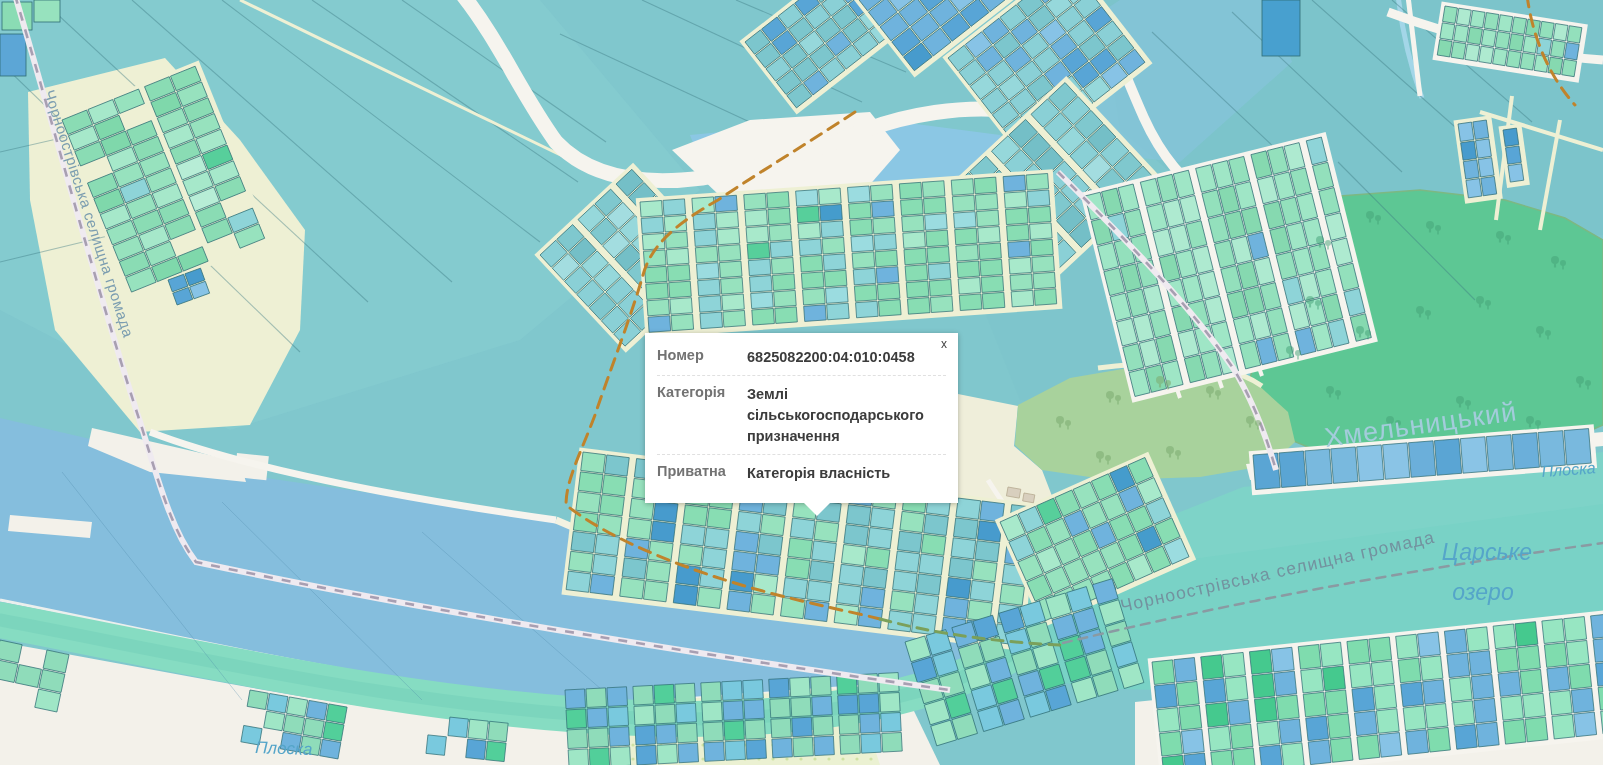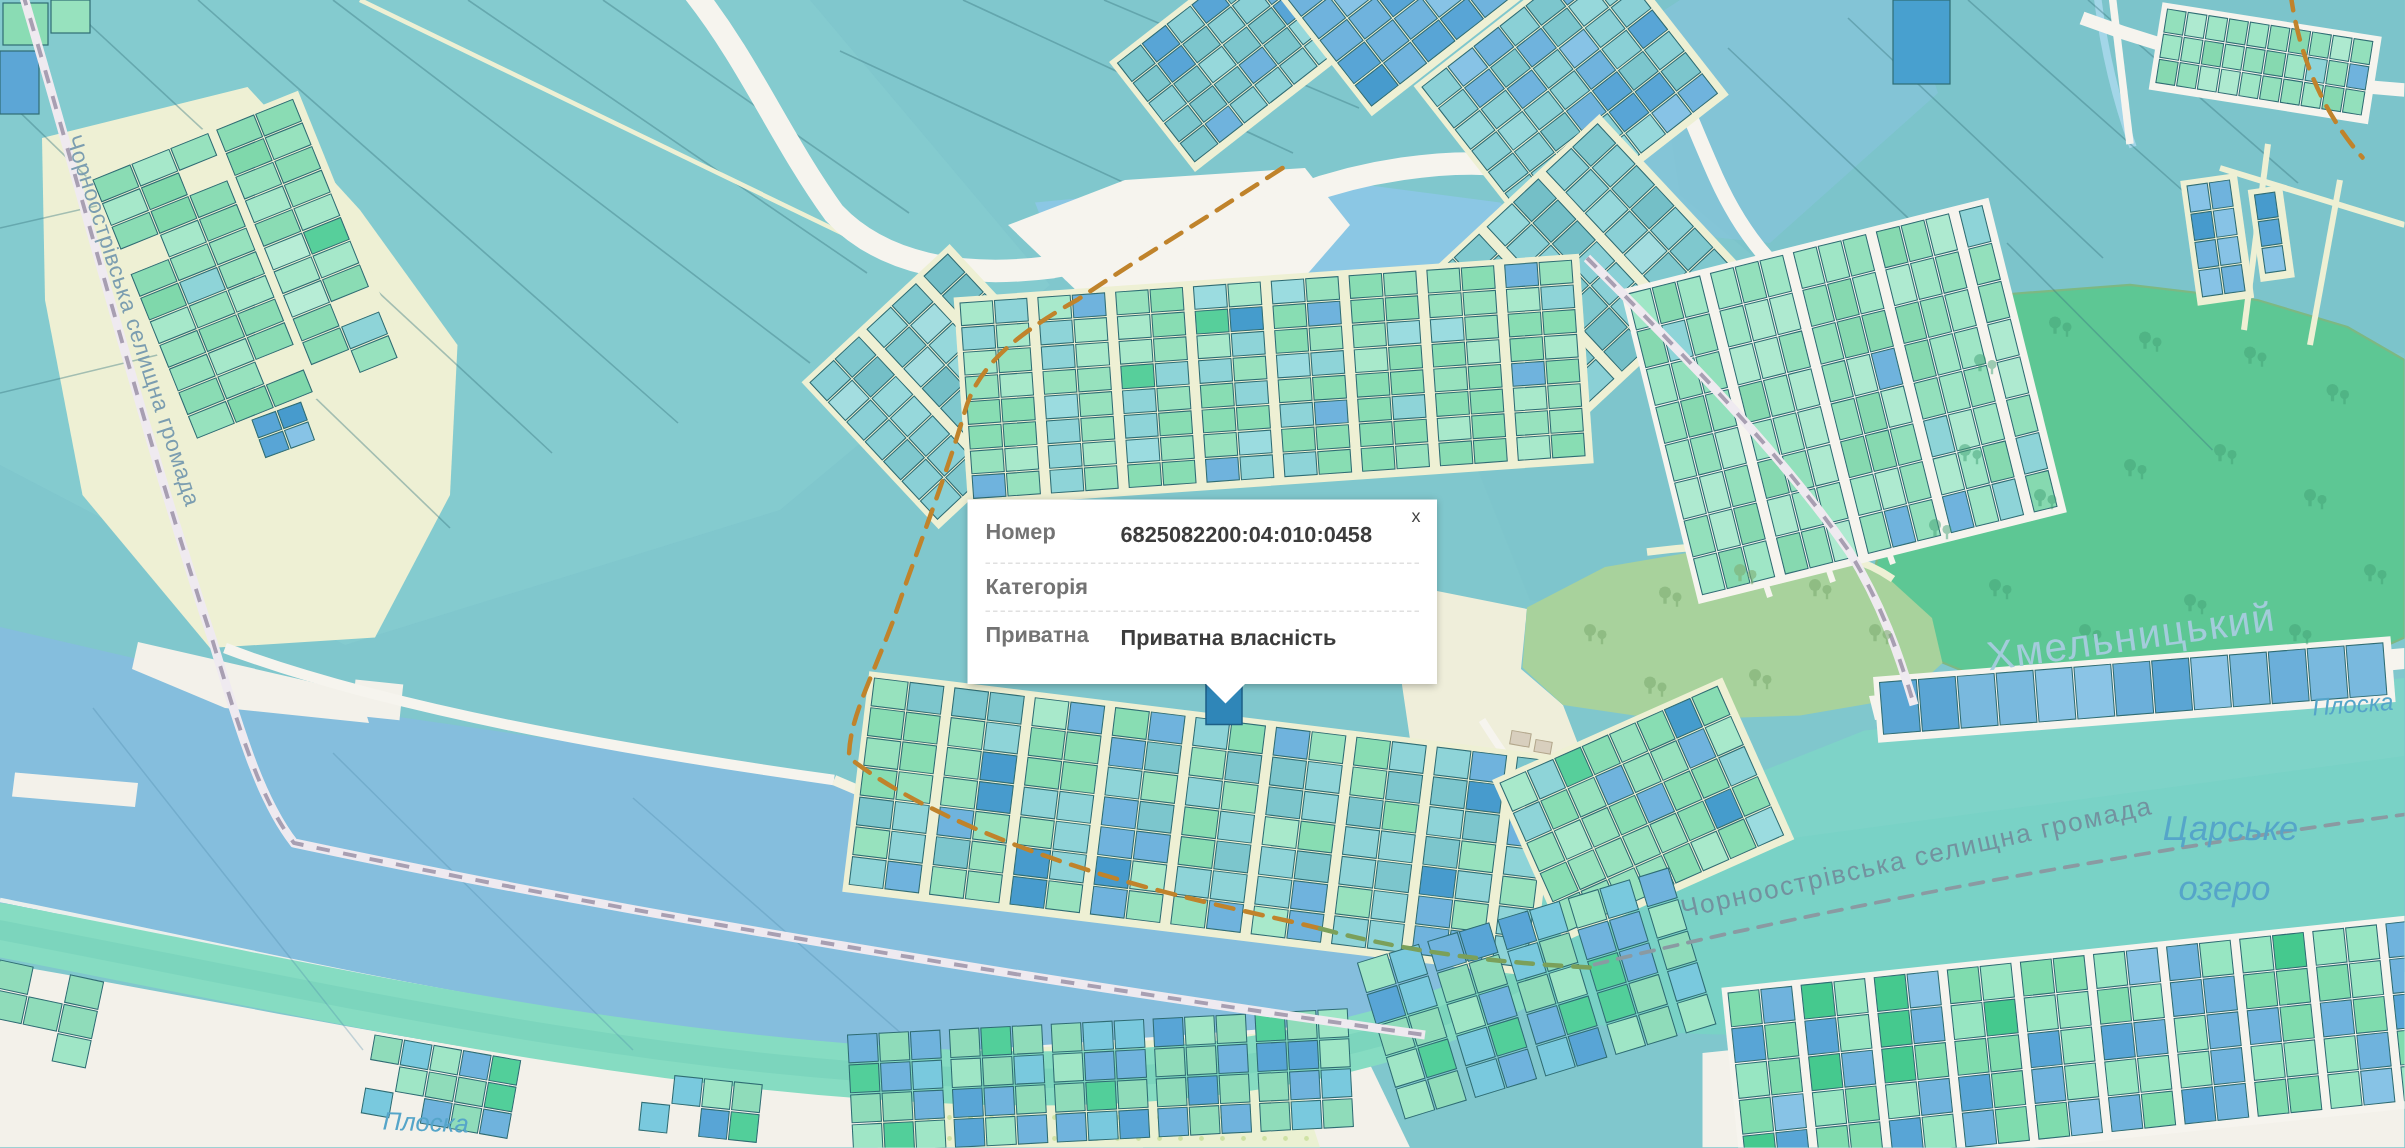--- a/index.html
+++ b/index.html
@@ -1279,20 +1279,21 @@
 </svg>
 
 <div class="popup">
   <button class="close">x</button>
   <div class="row">
     <div class="lbl">Номер</div>
     <div class="val">6825082200:04:010:0458</div>
   </div>
   <div class="row">
     <div class="lbl">Категорія</div>
+    <div class="val">Землі сільськогосподарського призначення</div>
   </div>
   <div class="row">
     <div class="lbl">Приватна</div>
-    <div class="val">Приватна власність</div>
+    <div class="val">Категорія власність</div>
   </div>
   <div class="tip"></div>
 </div>
 </div>
 
 </body></html>

